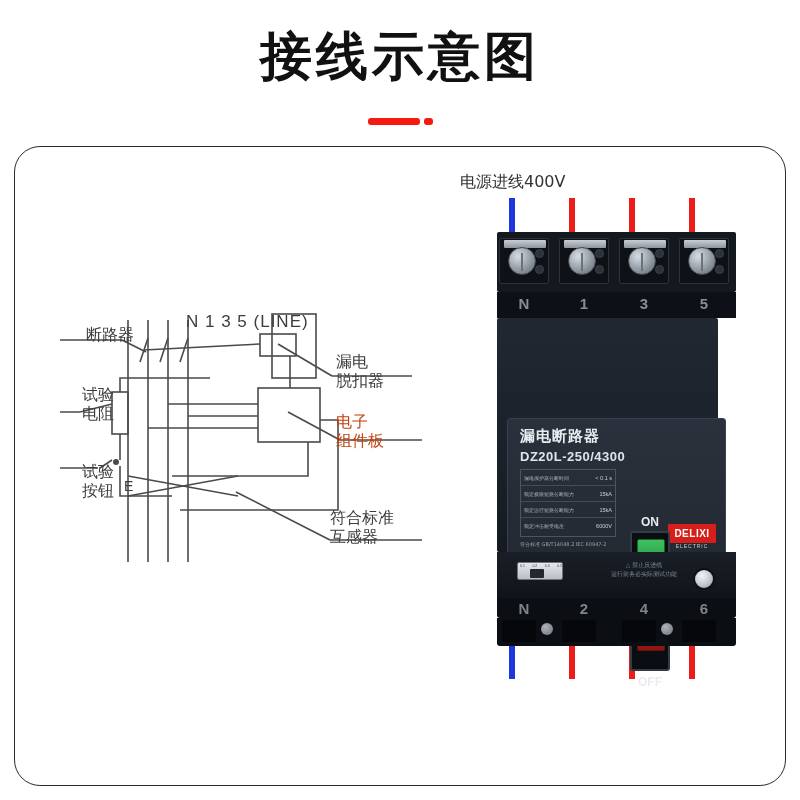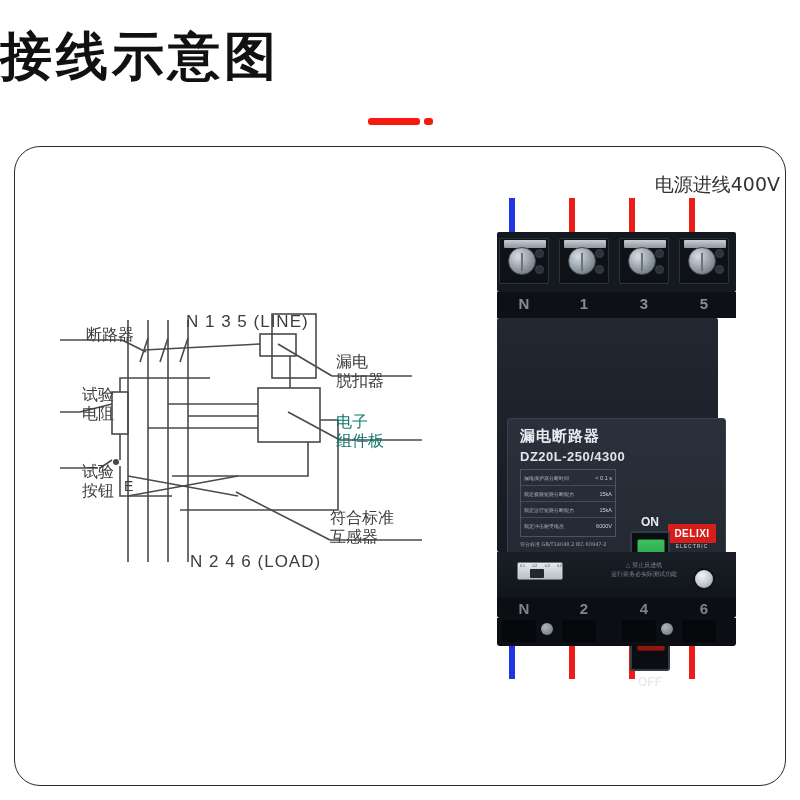--- a/index.html
+++ b/index.html
@@ -7,21 +7,21 @@
     width: 800px; height: 800px;
     background: #ffffff;
     font-family: "Liberation Sans", "DejaVu Sans", sans-serif;
     overflow: hidden;
   }
   #page { position: relative; width: 800px; height: 800px; background: #fff; }
 
   
   .page-title {
     position: absolute; left: 0; top: 22px; width: 800px;
-    text-align: left;
+    text-align: center;
     font-size: 52px; font-weight: bold; color: #111;
     letter-spacing: 4px;
     font-family: "DejaVu Sans", "Liberation Sans", sans-serif;
   }
   .divider-wrap {
     position: absolute; left: 0; top: 118px; width: 800px;
     display: flex; justify-content: center; align-items: center; gap: 4px;
   }
   .divider-long { width: 52px; height: 7px; border-radius: 3px; }
   .divider-short { width: 9px; height: 7px; border-radius: 3px; }
@@ -43,21 +43,21 @@
     position: absolute; left: 118px; top: 592px;
     font-size: 17px; color: #4a4a4a;
     font-family: "DejaVu Sans", "Liberation Sans", sans-serif;
   }
 
   
   .device { position: absolute; left: 497px; top: 232px; width: 239px; height: 410px; }
 
   .top-feed-label {
     position: absolute; left: 460px; top: 172px; width: 320px;
-    text-align: right; font-size: 19px; color: #333;
+    text-align: left; font-size: 16px; color: #333;
     font-family: "DejaVu Sans", "Liberation Sans", sans-serif;
   }
 
   .bottom-note {
     position: absolute; left: 505px; top: 684px; width: 280px;
     font-size: 19px; line-height: 27px; color: #5a5a5a;
     font-family: "DejaVu Sans", "Liberation Sans", sans-serif;
   }
 
   
@@ -351,42 +351,41 @@
         <line x1="228" y1="112" x2="280" y2="140"></line>
         <line x1="280" y1="140" x2="362" y2="140"></line>
         <line x1="176" y1="192" x2="270" y2="240"></line>
         <line x1="270" y1="240" x2="362" y2="240"></line>
       </g>
     </svg>
   </div>
 
   <div style="position:absolute;left:186px;top:312px;font-size:17px;color:#3c3c3c;font-family:'Liberation Sans',sans-serif;letter-spacing:1px;">N 1 3 5 (LINE)</div>
 
-  <div style="position:absolute;left:190px;top:552px;font-size:17px;color:#3c3c3c;font-family:'Liberation Sans',sans-serif;letter-spacing:1px;">N 2 4 6 (LOAD)</div>
 
   <div style="position:absolute;left:86px;top:325px;font-size:16px;color:#3c3c3c;font-family:'DejaVu Sans',sans-serif;">断路器</div>
 
   <div style="position:absolute;left:82px;top:385px;font-size:16px;line-height:19px;color:#3c3c3c;font-family:'DejaVu Sans',sans-serif;">
     <div>试验</div>
     <div>电阻</div>
   </div>
 
   <div style="position:absolute;left:82px;top:462px;font-size:16px;line-height:19px;color:#3c3c3c;font-family:'DejaVu Sans',sans-serif;">
     <div>试验</div>
     <div>按钮</div>
   </div>
 
   <div style="position:absolute;left:124px;top:478px;font-size:14px;color:#3c3c3c;font-family:'Liberation Sans',sans-serif;">E</div>
 
   <div style="position:absolute;left:336px;top:352px;font-size:16px;line-height:19px;color:#3c3c3c;font-family:'DejaVu Sans',sans-serif;">
     <div>漏电</div>
     <div>脱扣器</div>
   </div>
 
-  <div style="position:absolute;left:336px;top:412px;font-size:16px;line-height:19px;color:#0f766e;font-family:'DejaVu Sans',sans-serif;">
+  <div style="position:absolute;left:336px;top:412px;font-size:16px;line-height:19px;color:#c2410c;font-family:'DejaVu Sans',sans-serif;">
     <div>电子</div>
     <div>组件板</div>
   </div>
 
   <div style="position:absolute;left:330px;top:508px;font-size:16px;line-height:19px;color:#3c3c3c;font-family:'DejaVu Sans',sans-serif;">
     <div>符合标准</div>
     <div>互感器</div>
   </div>
 
 

